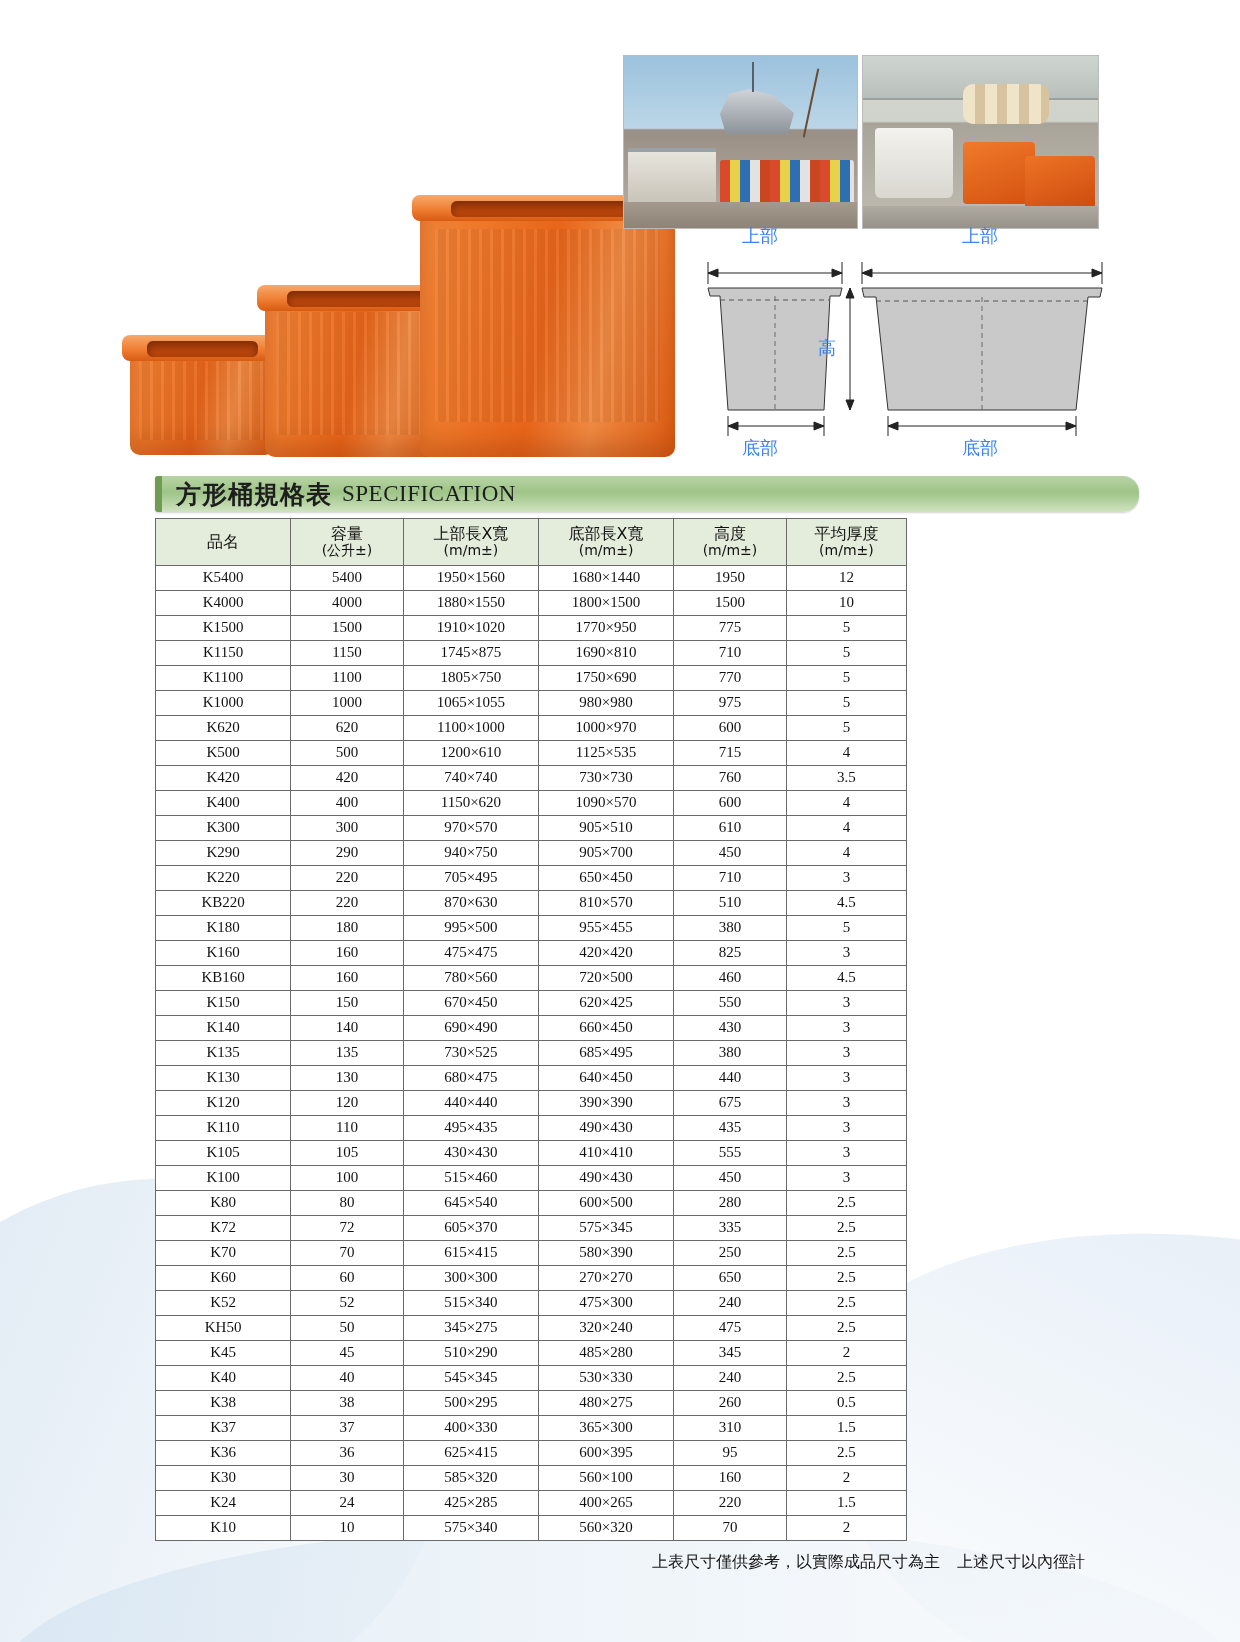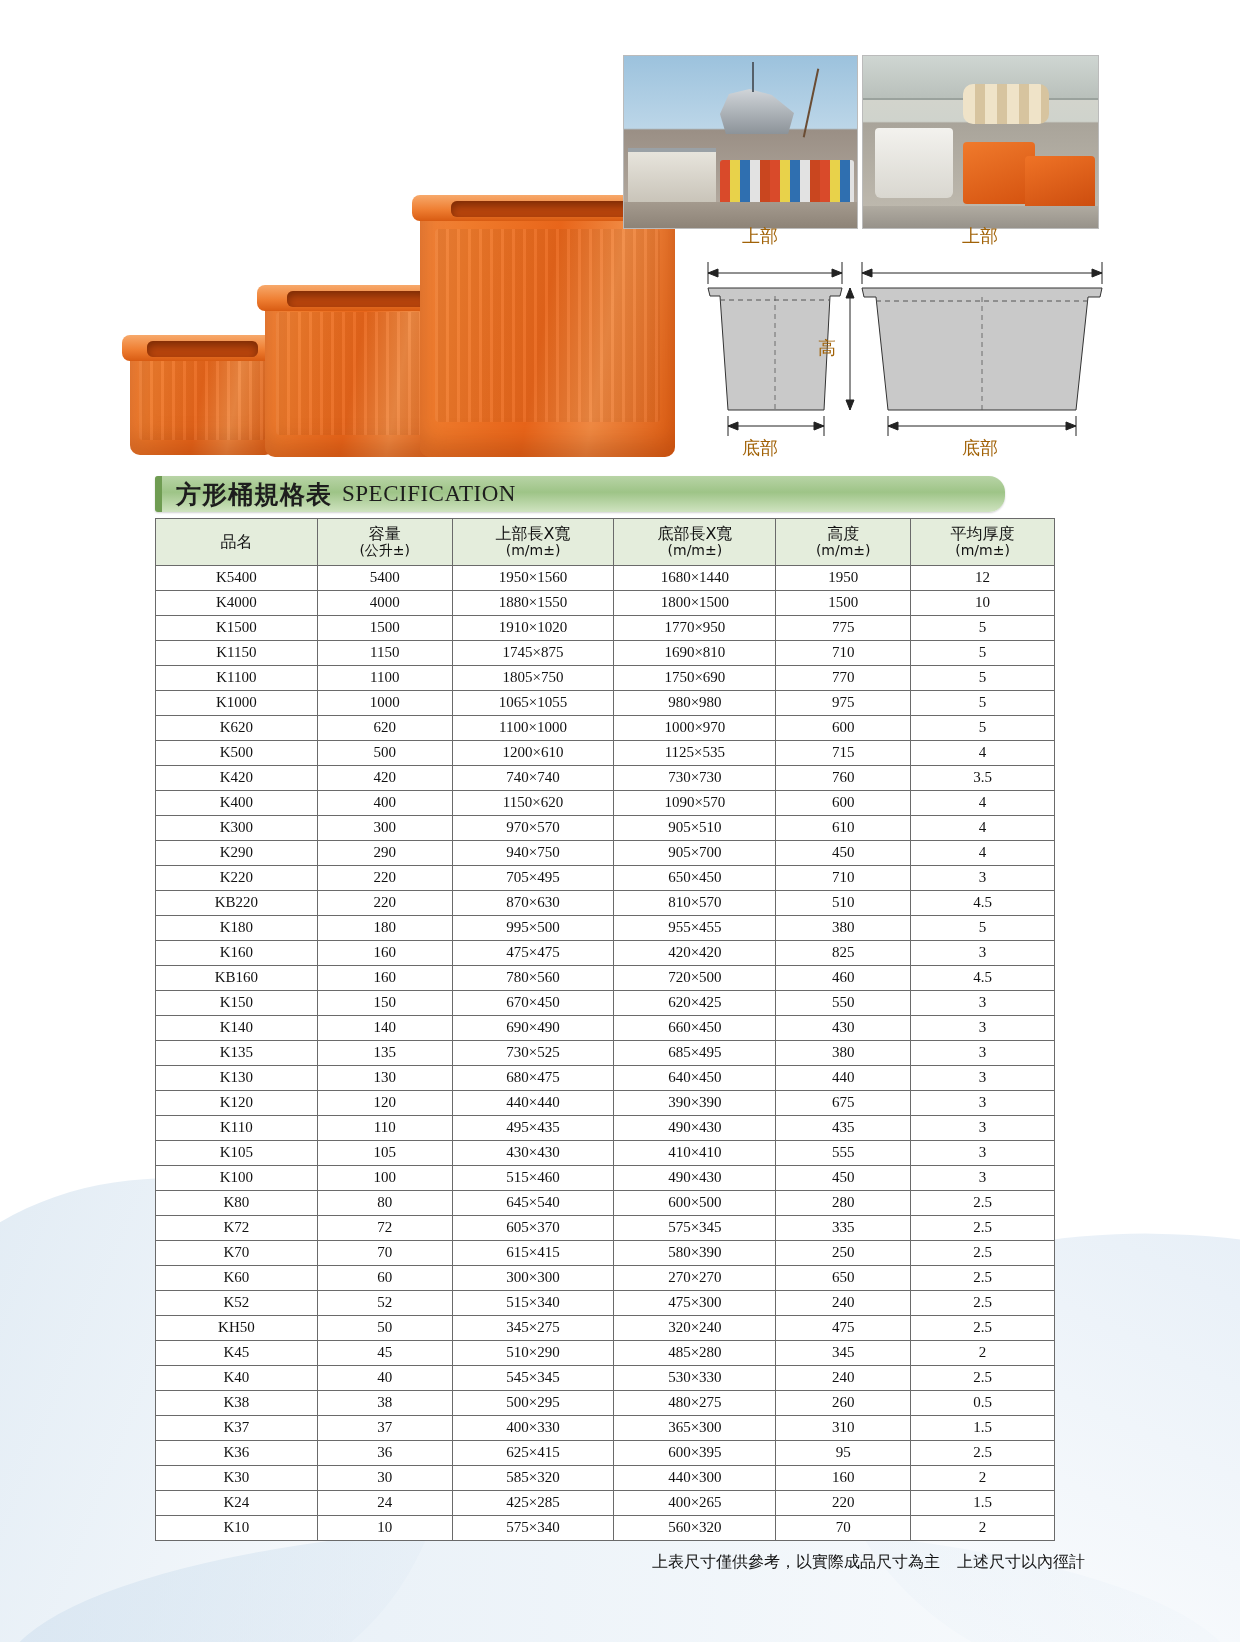--- a/index.html
+++ b/index.html
@@ -199,29 +199,29 @@
     top: 240px;
     width: 430px;
     height: 225px;
     color: #111;
   }
   .tech svg { display: block; }
   .tech-label {
     position: absolute;
     font-size: 18px;
     font-family: "DejaVu Sans", sans-serif;
-    color: #a16207;
+    color: #3b82f6;
   }
 
   
   .spec-header {
     position: absolute;
     left: 155px;
     top: 476px;
-    width: 850px;
+    width: 984px;
     height: 36px;
     background: linear-gradient(180deg, #b8d4a6 0%, #9ec487 45%, #cfe3c0 100%);
     border-radius: 3px 16px 16px 3px;
     display: flex;
     align-items: center;
     box-shadow: 0 1px 2px rgba(0,0,0,0.18);
   }
   .spec-header .bar-accent {
     width: 7px;
     height: 36px;
@@ -247,21 +247,21 @@
 
   
   .table-wrap {
     position: absolute;
     left: 155px;
     top: 518px;
     width: 930px;
   }
   table.spec {
     border-collapse: collapse;
-    width: 900px;
+    width: 752px;
     background: #fff;
     table-layout: fixed;
   }
   table.spec th, table.spec td {
     border: 1px solid #6a6a6a;
     text-align: center;
     font-size: 15px;
     color: #111;
     padding: 0;
     height: 24px;
@@ -727,21 +727,21 @@
           <td>36</td>
           <td>625×415</td>
           <td>600×395</td>
           <td>95</td>
           <td>2.5</td>
         </tr>
         <tr>
           <td class="name">K30</td>
           <td>30</td>
           <td>585×320</td>
-          <td>440×300</td>
+          <td>560×100</td>
           <td>160</td>
           <td>2</td>
         </tr>
         <tr>
           <td class="name">K24</td>
           <td>24</td>
           <td>425×285</td>
           <td>400×265</td>
           <td>220</td>
           <td>1.5</td>

